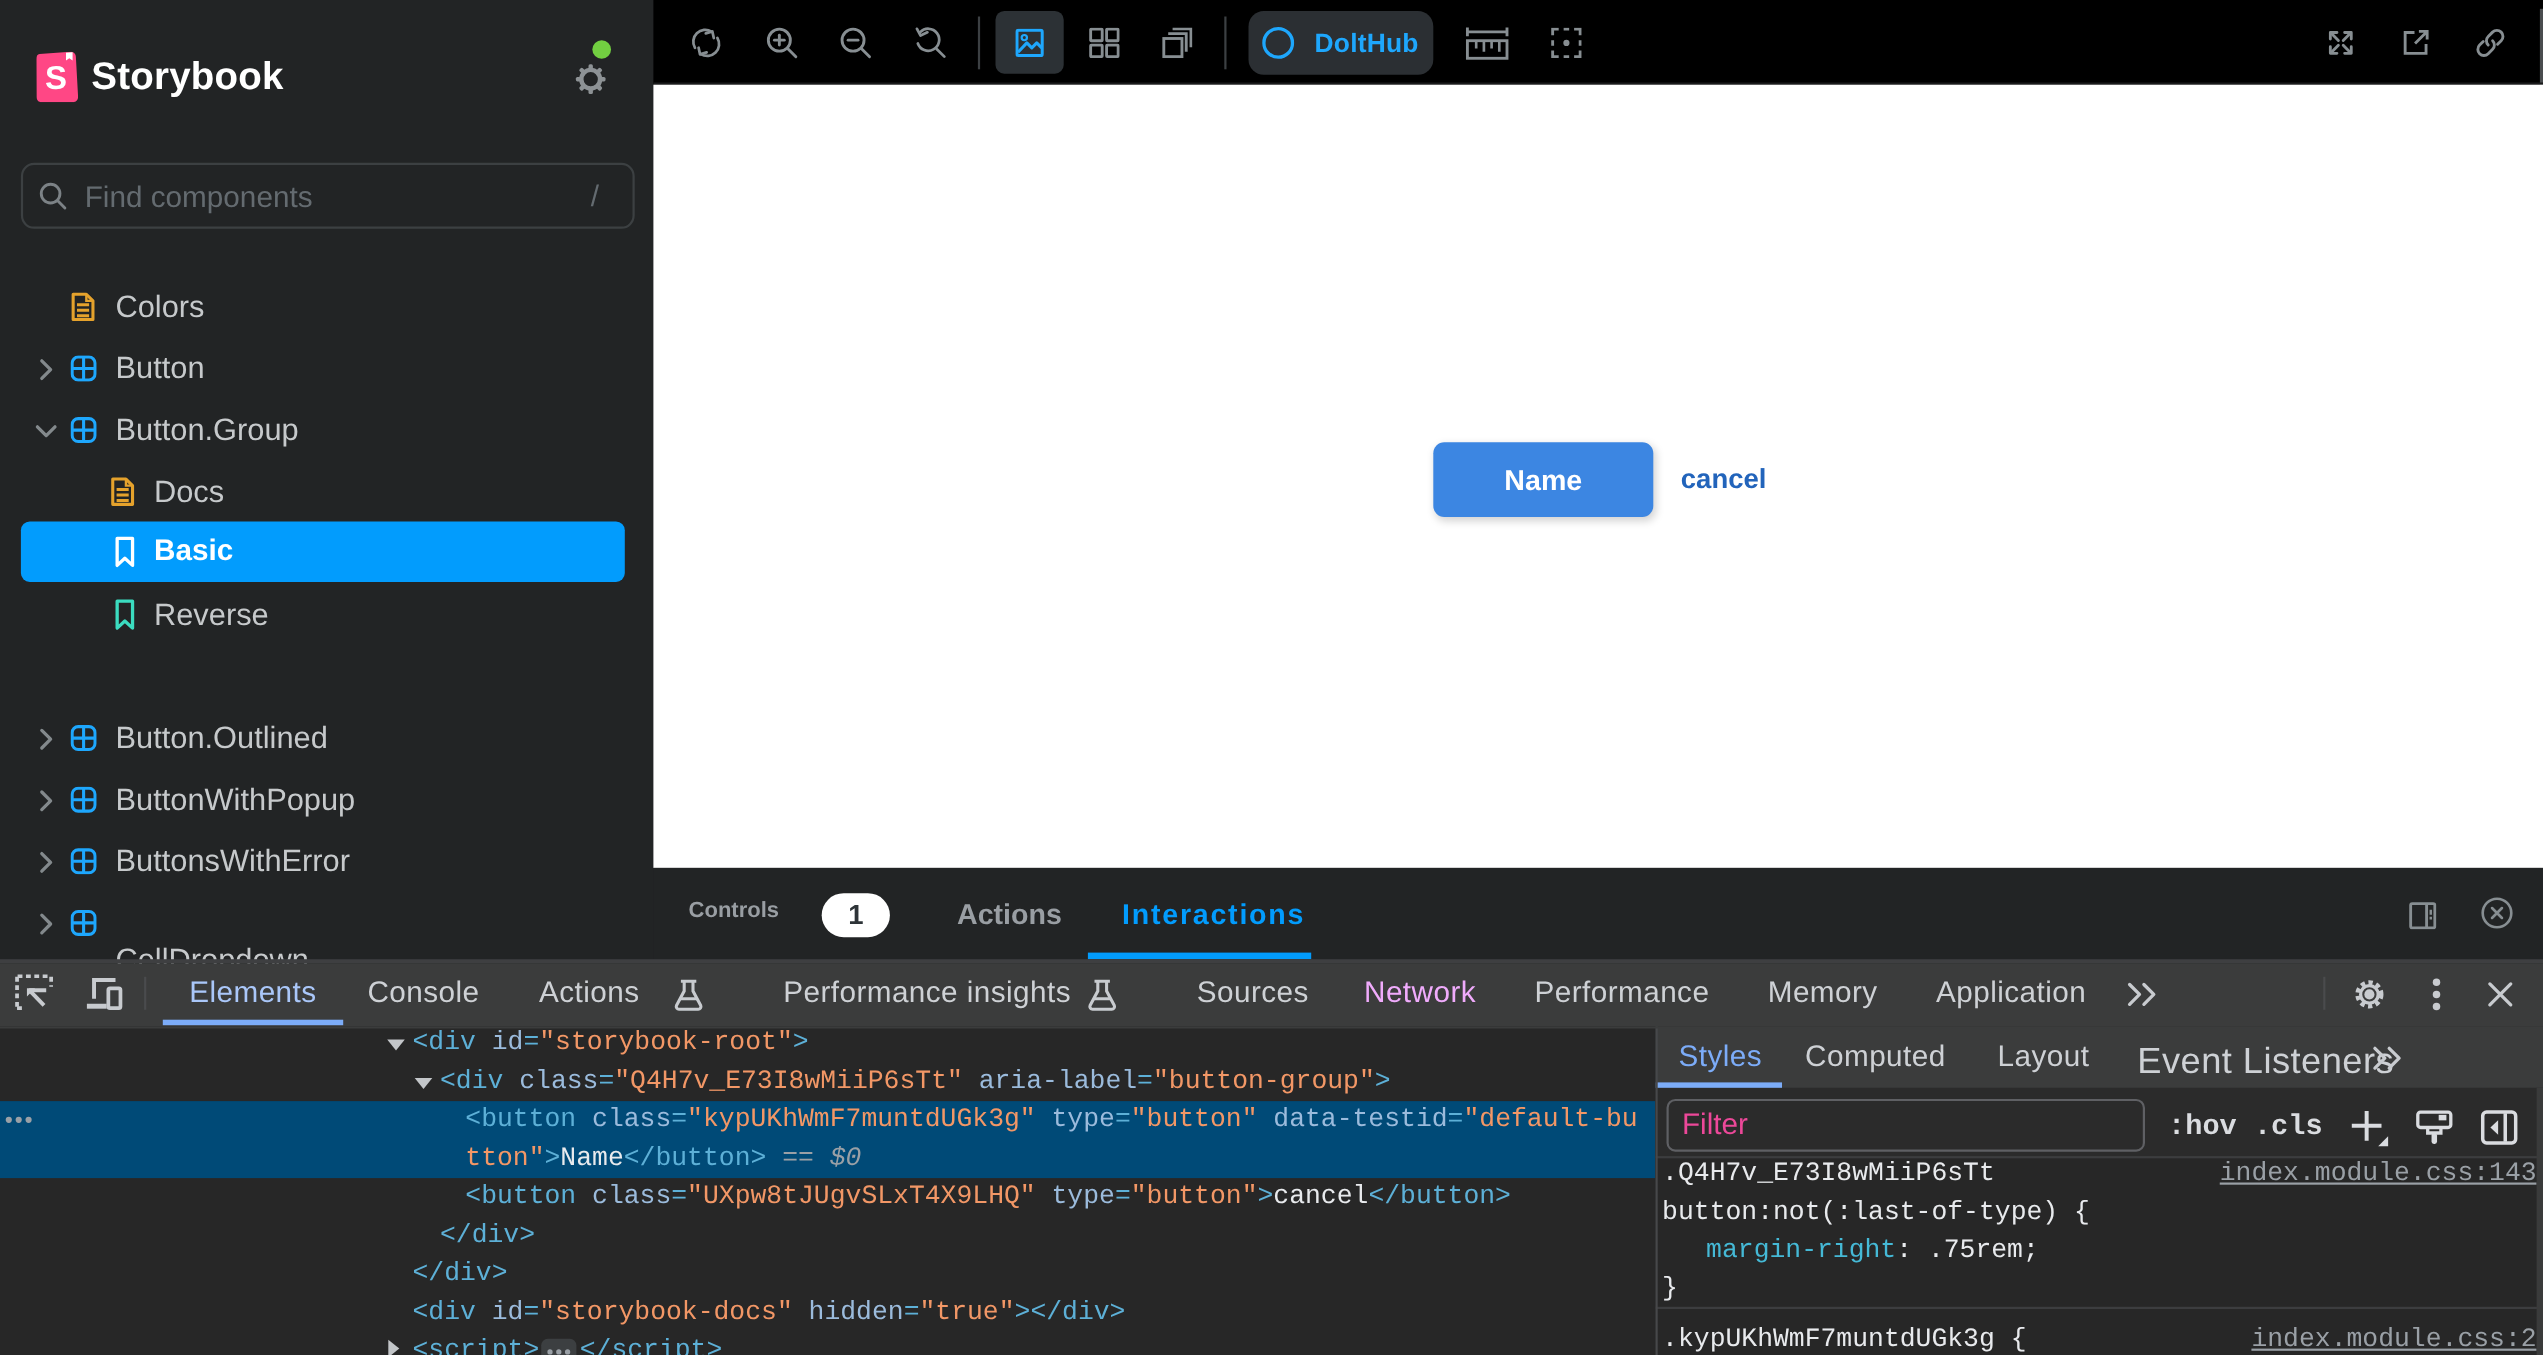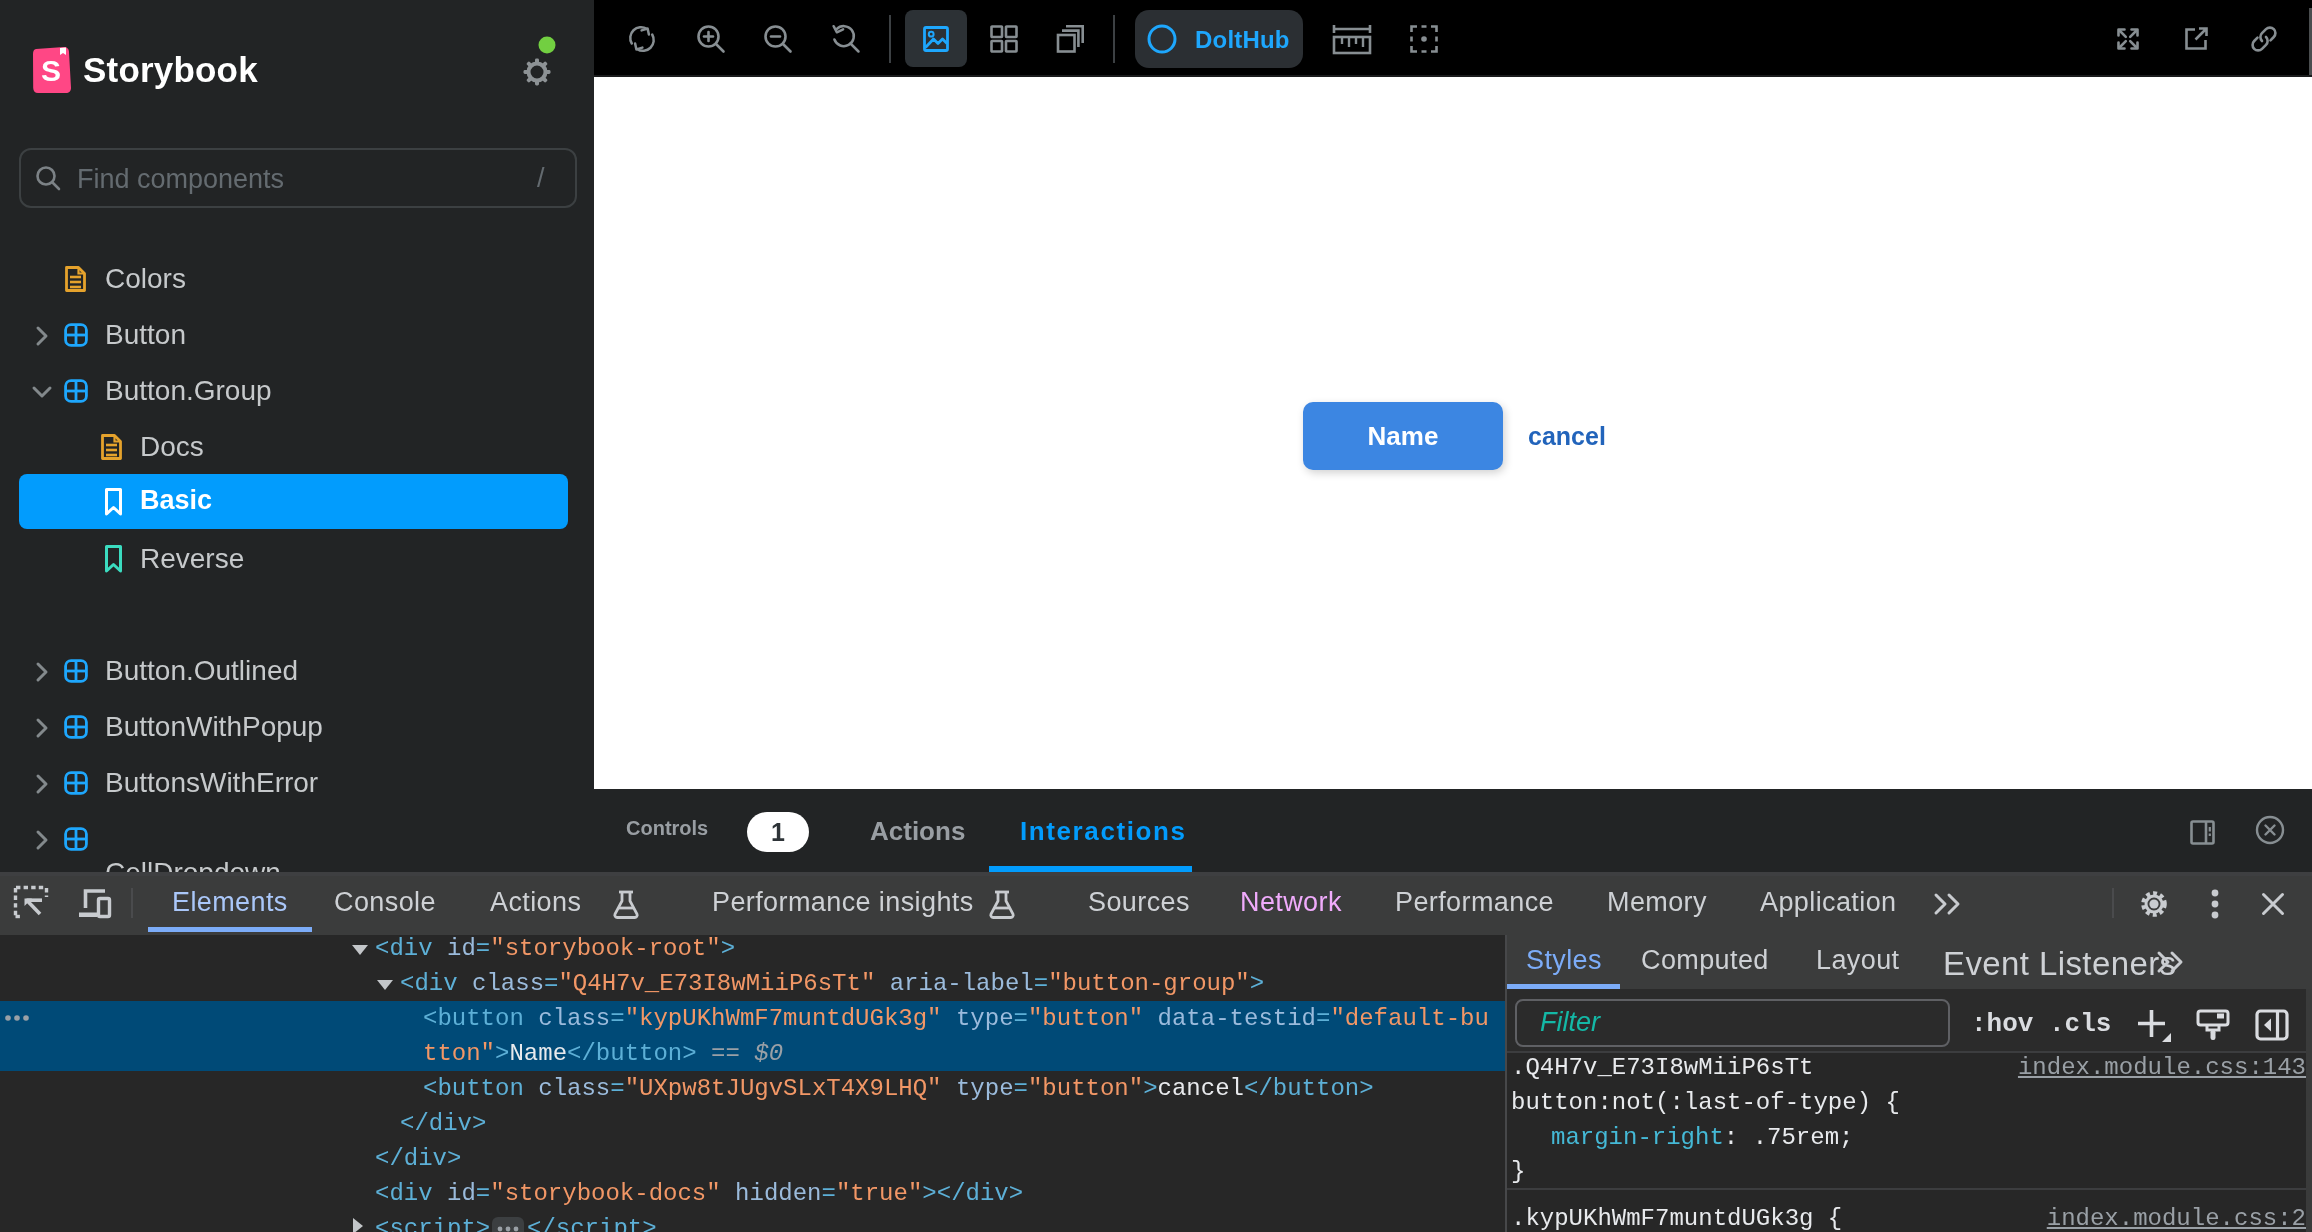--- a/index.html
+++ b/index.html
@@ -398,21 +398,21 @@
     <div class="abs" style="left:0px;top:51px;width:115px;height:5px;background:#7cacf8;"></div>
     <div class="abs" style="left:136px;top:12px;font-size:27px;color:#ced1d5;letter-spacing:0.4px;">Computed</div>
     <div class="abs" style="left:311px;top:12px;font-size:27px;color:#ced1d5;letter-spacing:0.4px;">Layout</div>
     <div class="abs" style="left:438px;top:12px;font-size:33px;color:#ced1d5;letter-spacing:0.4px;">Event Listeners</div>
     <svg class="abs" style="left:650px;top:17px;" width="34" height="24" viewBox="0 0 34 24">
       <path d="M4 3 L13 12 L4 21 M17 3 L26 12 L17 21" fill="none" stroke="#c8cbcf" stroke-width="3" stroke-linecap="round" stroke-linejoin="round"></path>
     </svg>
 
     <div class="abs" style="left:0;top:56px;width:807px;height:64px;background:#2b2b2b;"></div>
     <div class="abs" style="left:10px;top:66px;width:435px;height:48px;border:2px solid #5f6064;border-radius:8px;"></div>
-    <div class="abs" style="left:35px;top:74px;font-size:27px;color:#14b8a6;font-style:italic;">Filter</div>
+    <div class="abs" style="left:24px;top:74px;font-size:27px;color:#ec4899;">Filter</div>
     <div class="abs mono" style="left:466px;top:76px;font-size:26px;font-weight:bold;color:#dadce0;">:hov</div>
     <div class="abs mono" style="left:544px;top:76px;font-size:26px;font-weight:bold;color:#dadce0;">.cls</div>
     <svg class="abs" style="left:632px;top:76px;" width="36" height="36" viewBox="0 0 36 36">
       <path d="M14.5 1 L14.5 28 M1 14.5 L28 14.5" stroke="#dadce0" stroke-width="3.6"></path>
       <path d="M25 33 L34 33 L34 24 Z" fill="#dadce0"></path>
     </svg>
     <svg class="abs" style="left:691px;top:76px;" width="34" height="34" viewBox="0 0 34 34">
       <rect x="2" y="2" width="30" height="14" rx="2.5" fill="none" stroke="#dadce0" stroke-width="3"></rect>
       <rect x="21" y="4.5" width="7" height="5" fill="#dadce0"></rect>
       <path d="M11 16 L11 21 L23 21 L23 16" fill="none" stroke="#dadce0" stroke-width="3"></path>

